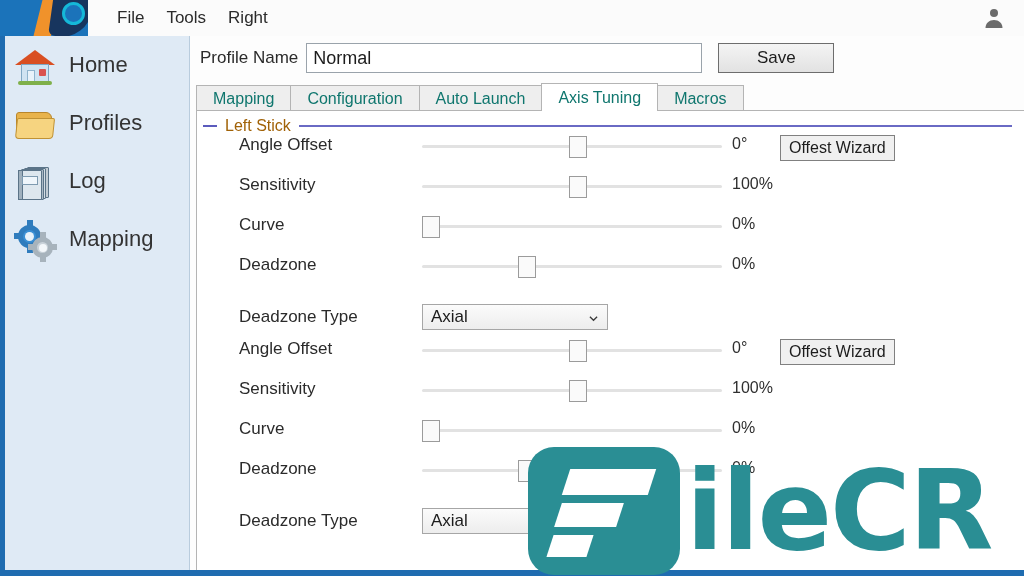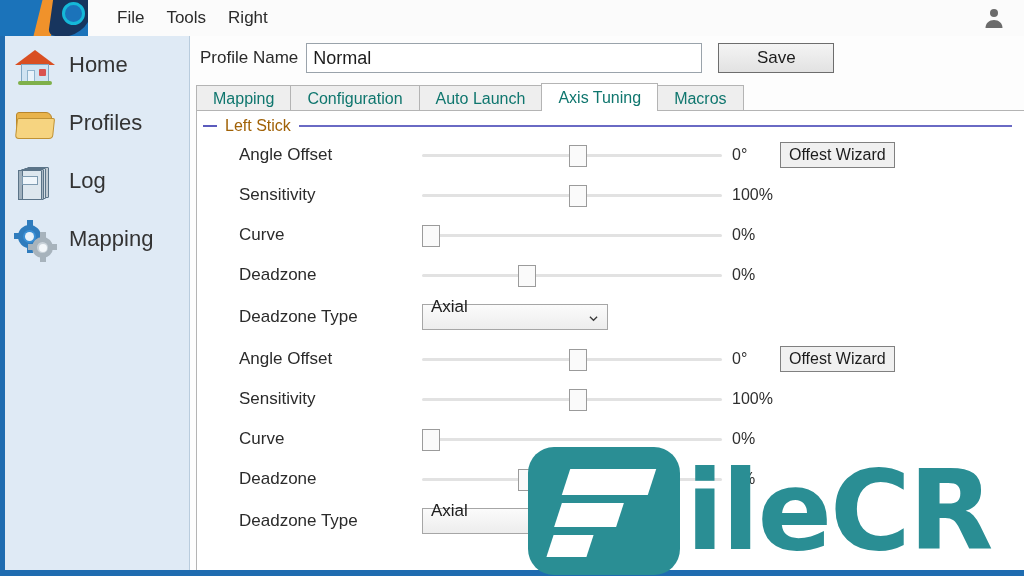--- a/index.html
+++ b/index.html
@@ -114,34 +114,34 @@
     overflow:hidden;
   }
 
   
   .group-head{display:flex;align-items:center;gap:8px;padding:6px 8px 0 6px;}
   .group-dash{width:14px;height:2px;background:#5b5bbd;}
   .group-title{font-size:16px;color:#a16207;white-space:nowrap;}
   .group-rule{flex:1;height:2px;background:#6a6ac4;margin-right:4px;}
 
   
-  .row{display:flex;align-items:center;height:40px;}
+  .row{display:flex;height:40px;}
   .row-label{width:225px;padding-left:42px;box-sizing:border-box;font-size:17px;color:#2b2b2b;}
   .slider{position:relative;width:300px;height:22px;flex:0 0 300px;}
   .track{position:absolute;left:0;top:10px;width:100%;height:3px;background:#e2e2e2;border-radius:2px;}
   .thumb{position:absolute;top:1px;width:18px;height:22px;background:#fafafa;border:1px solid #9b9b9b;box-sizing:border-box;}
   .value{width:48px;text-align:left;padding-left:10px;font-size:16px;color:#2f2f2f;}
   .wizard-btn{
     height:26px;padding:0 8px;background:#f0f0f0;border:1px solid #808080;box-sizing:border-box;
     font-family:"Liberation Sans",sans-serif;font-size:16px;color:#1c1c1c;cursor:pointer;
   }
   .select-row{display:flex;align-items:center;height:44px;}
   .dz-select{
     position:relative;width:186px;height:16px;background:linear-gradient(#fbfbfb,#ededed);
-    border:1px solid #a6a6a6;box-sizing:border-box;display:flex;align-items:flex-end;
+    border:1px solid #a6a6a6;box-sizing:border-box;display:flex;align-items:center;
     padding:12px 8px;font-size:17px;color:#1c1c1c;cursor:pointer;
   }
   .chev{position:absolute;right:9px;top:9px;width:9px;height:9px;}
 
   
   .watermark{position:absolute;left:528px;top:447px;display:flex;align-items:center;gap:6px;pointer-events:none;}
   .wm-logo{width:152px;height:128px;background:#2a8e94;border-radius:26px;position:relative;}
   .wm-bar{position:absolute;background:#ffffff;transform:skewX(-18deg);}
   .wm-b1{left:38px;top:22px;width:86px;height:26px;}
   .wm-b2{left:30px;top:56px;width:62px;height:24px;}

